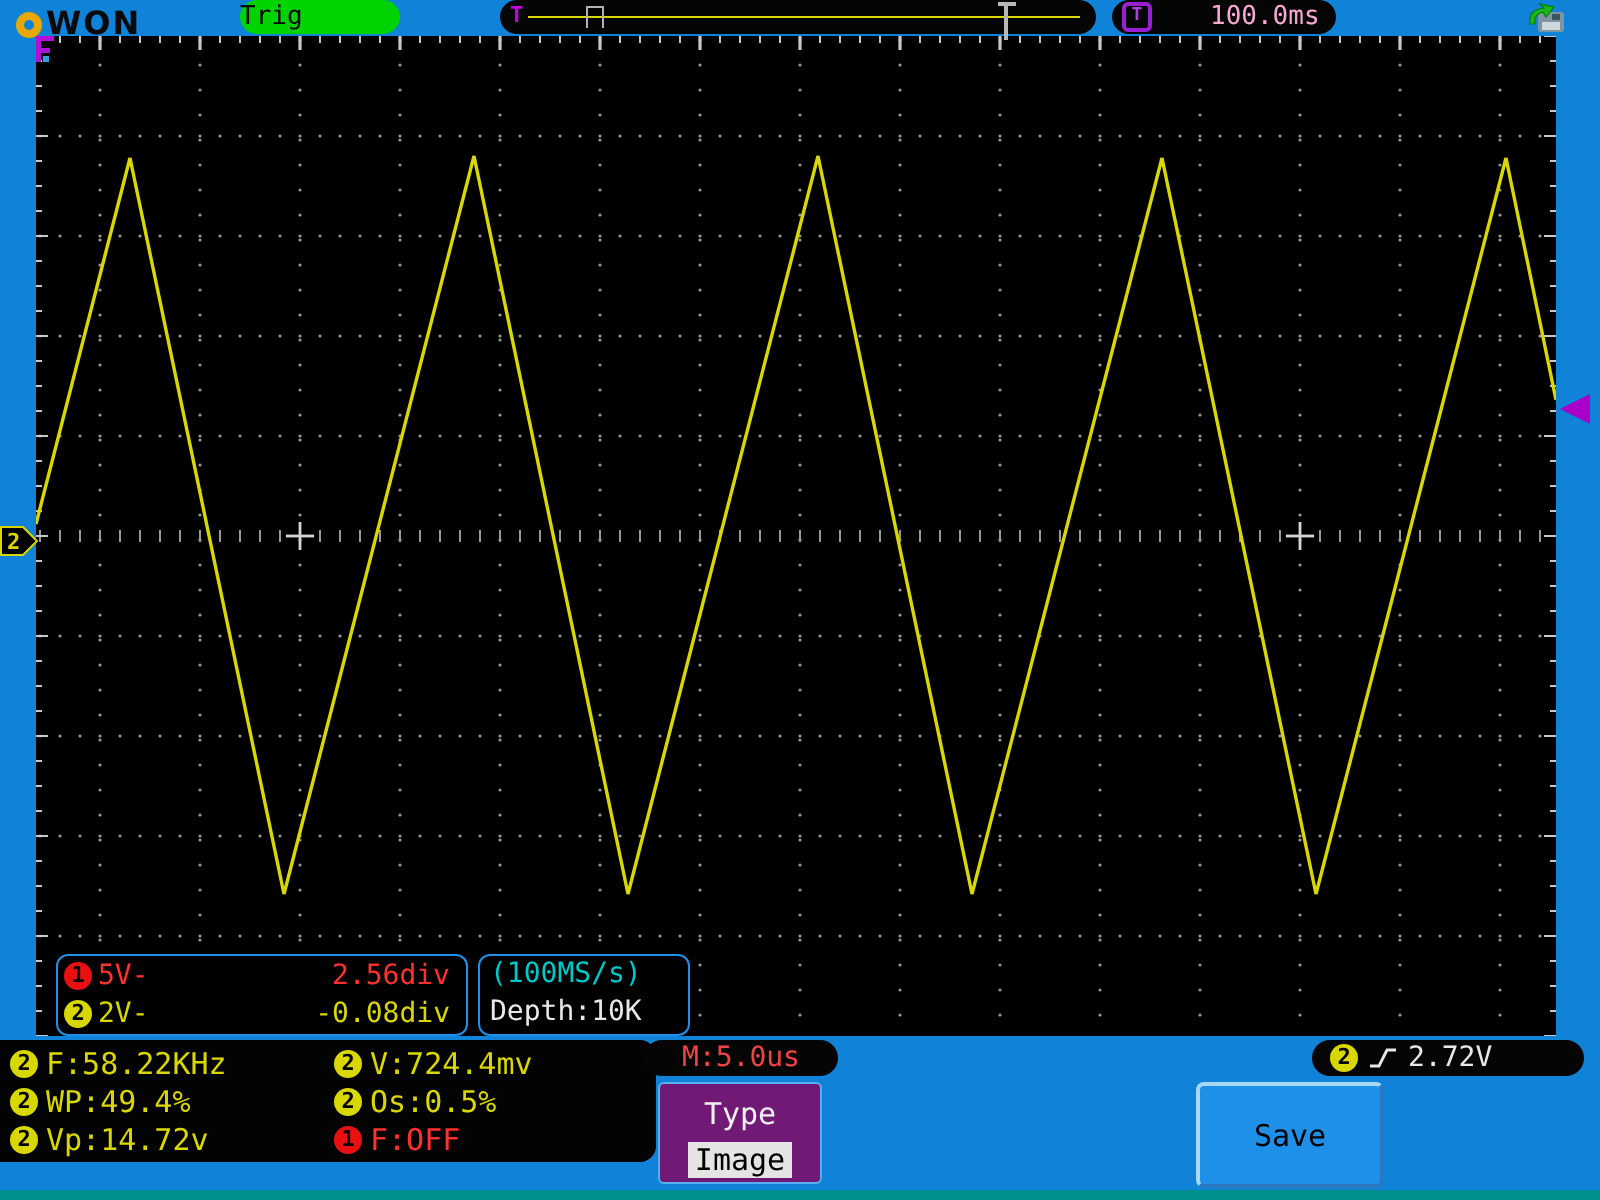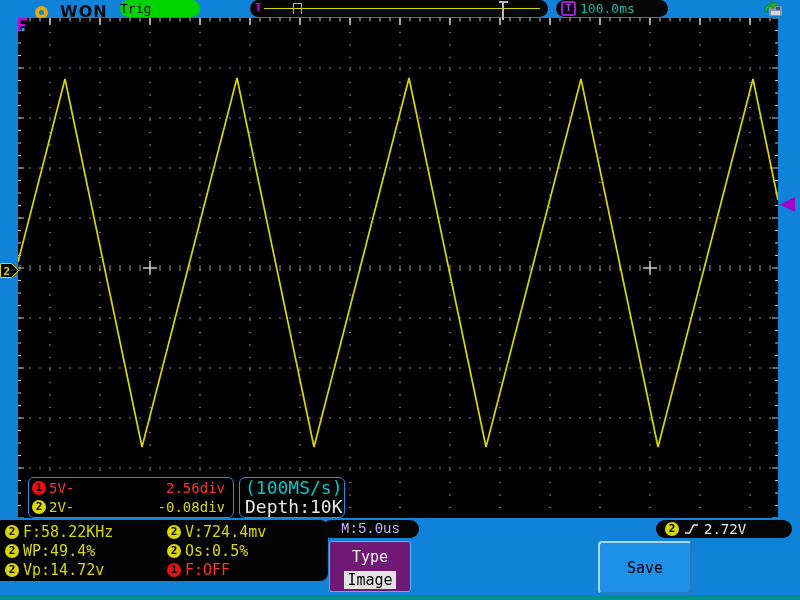--- a/index.html
+++ b/index.html
@@ -1,61 +1,61 @@
 <!DOCTYPE html>
 <html><head>
 <meta charset="utf-8">
 <style>
   html,body{margin:0;padding:0;background:#222;}
   .screen{position:relative;width:800px;height:600px;background:#1082d8;overflow:hidden;
           font-family:"DejaVu Sans Mono", monospace;}
   
   .topbar{position:absolute;left:0;top:0;width:800px;height:18px;}
-  .logo{position:absolute;left:35px;top:0;height:24px;display:flex;align-items:center;gap:12px;}
+  .logo{position:absolute;left:8px;top:0;height:24px;display:flex;align-items:center;gap:2px;}
   .logo-ring{width:13px;height:13px;border:4px solid #e8a800;border-radius:50%;box-sizing:border-box;}
   .logo-txt{font-family:"DejaVu Sans", sans-serif;font-weight:bold;font-size:16px;color:#0a0a0a;
             letter-spacing:1px;line-height:16px;}
   .trig-pill{position:absolute;left:120px;top:0;width:80px;height:17px;border-radius:9px;
              background:#00d400;color:#000;font-size:13px;line-height:17px;}
   .record-bar{position:absolute;left:250px;top:0;width:298px;height:17px;border-radius:9px;
               background:#050505;overflow:visible;}
   .rb-t{position:absolute;left:5px;top:1px;color:#c000e0;font-weight:bold;font-size:11px;line-height:14px;}
   .rb-line{position:absolute;left:14px;right:8px;top:8px;height:1px;background:#d8d800;}
   .rb-vp{position:absolute;left:43px;top:3px;width:7px;height:10px;border:1px solid #b0b0b0;border-bottom:none;}
   .rb-tm-h{position:absolute;left:249px;top:1px;width:9px;height:2px;background:#b8b8b8;}
   .rb-tm-v{position:absolute;left:252px;top:3px;width:2px;height:17px;background:#b8b8b8;z-index:5;}
   .time-pill{position:absolute;left:556px;top:0;width:112px;height:17px;border-radius:9px;background:#050505;
              display:flex;align-items:center;gap:4px;padding-left:5px;box-sizing:border-box;}
   .t-shield{width:11px;height:11px;border:2px solid #9820d0;border-radius:3px;color:#b040e0;
             font-size:9px;font-weight:bold;text-align:center;line-height:11px;}
-  .time-val{color:#14b8a6;font-size:13px;}
+  .time-val{color:#f9a8d4;font-size:13px;margin-left:25px;}
   
   .scope{position:absolute;left:18px;top:18px;width:760px;height:500px;background:#000;}
   .scope svg{position:absolute;left:0;top:0;}
   .corner-flag{position:absolute;left:2px;top:2px;}
   .ovl{position:absolute;background:#000;border:1px solid #1e90e8;border-radius:6px;box-sizing:border-box;}
   .ovl-ch{left:10px;top:459px;width:206px;height:41px;}
   .ovl-row{display:flex;align-items:center;height:19px;padding:0 8px 0 3px;gap:3px;font-size:14px;}
   .ovl-row .val{margin-left:auto;text-align:right;}
   .c-ch1{color:#ff3030;} .c-ch2{color:#d8d800;}
-  .ovl-acq{left:221px;top:459px;width:106px;height:41px;padding-left:5px;font-size:18px;line-height:19px;}
+  .ovl-acq{left:221px;top:459px;width:106px;height:41px;padding-left:5px;font-size:14px;line-height:19px;}
   .c-cyan{color:#00c8c8;} .c-white{color:#e8e8e8;}
   .badge{display:inline-block;width:14px;height:14px;border-radius:50%;color:#000;font-size:11px;
          font-weight:bold;text-align:center;line-height:14px;flex:0 0 auto;}
   .b-y{background:#d8d800;} .b-r{background:#e81010;}
   .ch2-marker{position:absolute;left:0;top:263px;}
   .trig-arrow{position:absolute;left:779px;top:196px;}
   
   .bottombar{position:absolute;left:0;top:518px;width:800px;height:82px;background:#1082d8;}
   .meas{position:absolute;left:0;top:2px;width:328px;height:61px;background:#030303;
         border-radius:0 8px 8px 0;display:grid;grid-template-columns:162px auto;
         grid-auto-rows:19px;padding:2px 0 0 5px;box-sizing:border-box;}
   .m-cell{display:flex;align-items:center;gap:4px;font-size:15px;}
   .m-pill{position:absolute;left:322px;top:2px;width:97px;height:18px;background:#050505;border-radius:9px;
-          color:#c4b5fd;font-size:14px;text-align:center;line-height:18px;font-family:Liberation Mono, monospace;}
+          color:#ef4444;font-size:14px;text-align:center;line-height:18px;}
   .type-btn{position:absolute;left:329px;top:23px;width:82px;height:51px;background:#701a75;
             border:1px solid #58b0f0;border-radius:3px;text-align:center;cursor:pointer;box-sizing:border-box;}
   .type-l1{color:#f0f0f0;font-size:15px;margin-top:6px;}
   .type-l2{display:inline-block;background:#e4e4e4;color:#000;font-size:15px;margin-top:5px;padding:0 3px;}
   .save-btn{position:absolute;left:598px;top:23px;width:94px;height:53px;background:#1e90e8;
             border-radius:4px;border-top:2px solid #a8d8f8;border-left:2px solid #a8d8f8;
             border-right:2px solid #2a78c0;border-bottom:2px solid #2a78c0;
             color:#000;font-size:15px;display:flex;align-items:center;justify-content:center;
             cursor:pointer;box-sizing:border-box;}
   .trig-pill2{position:absolute;left:656px;top:2px;width:136px;height:18px;background:#050505;border-radius:9px;

